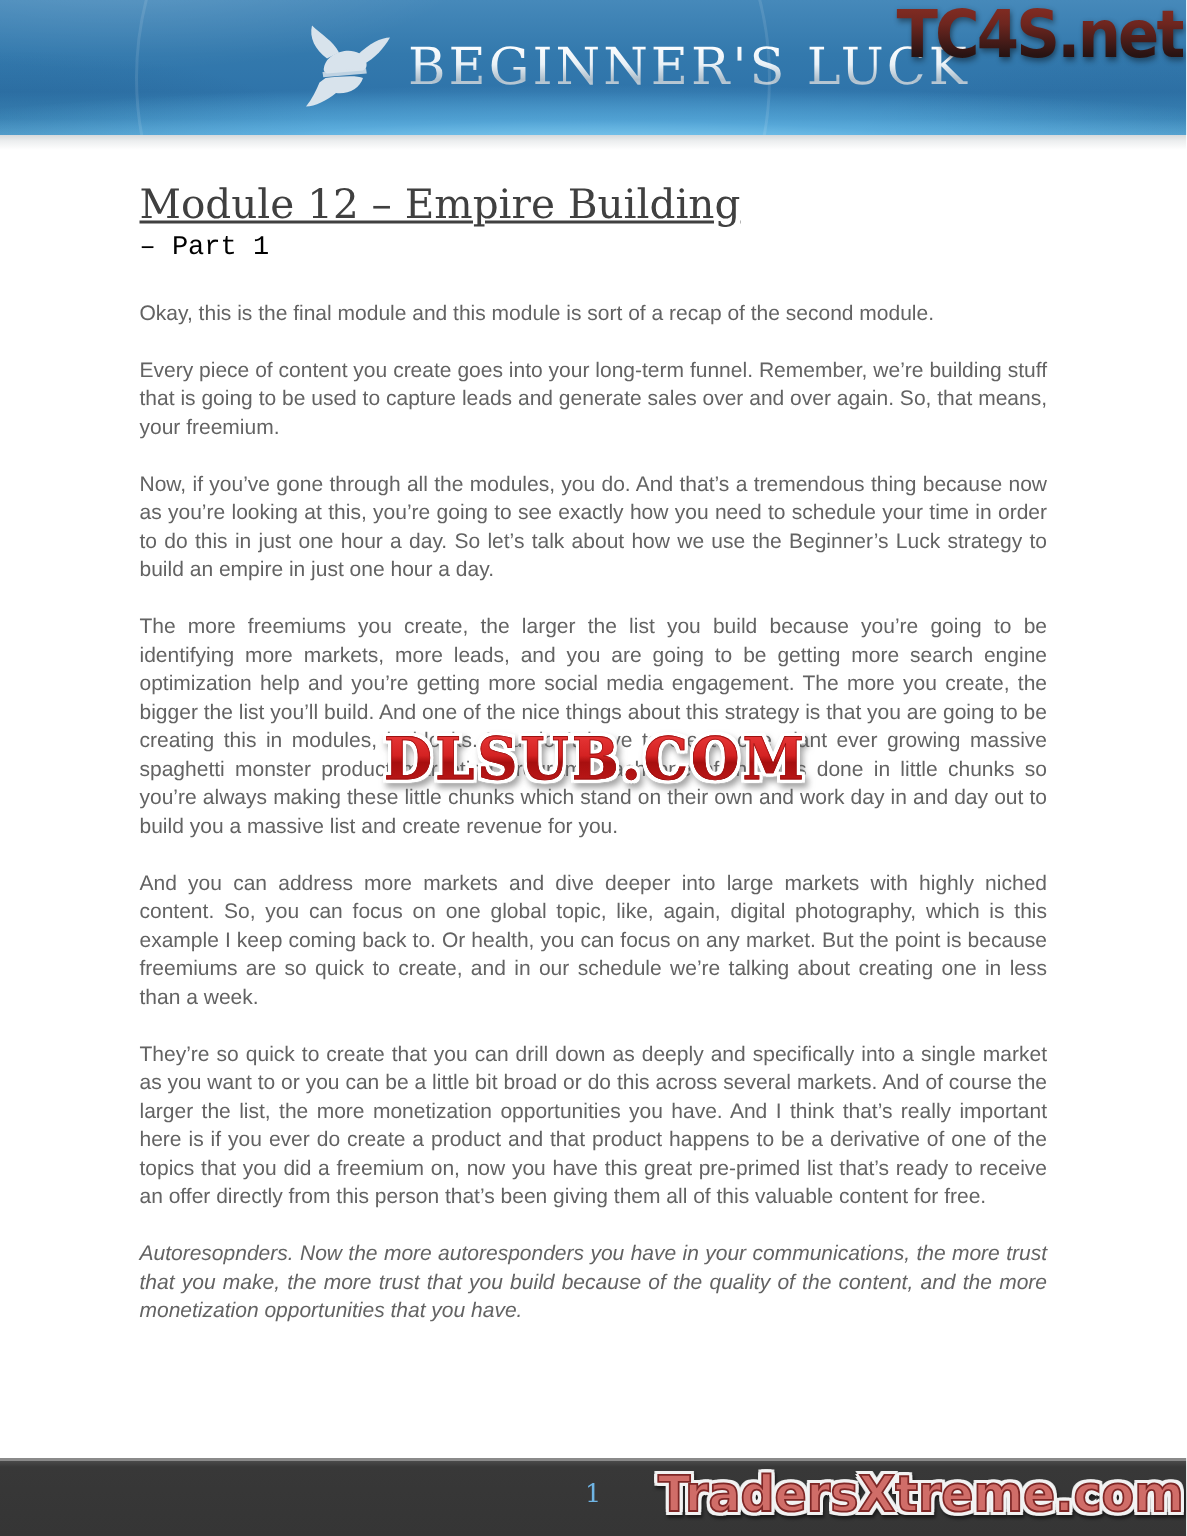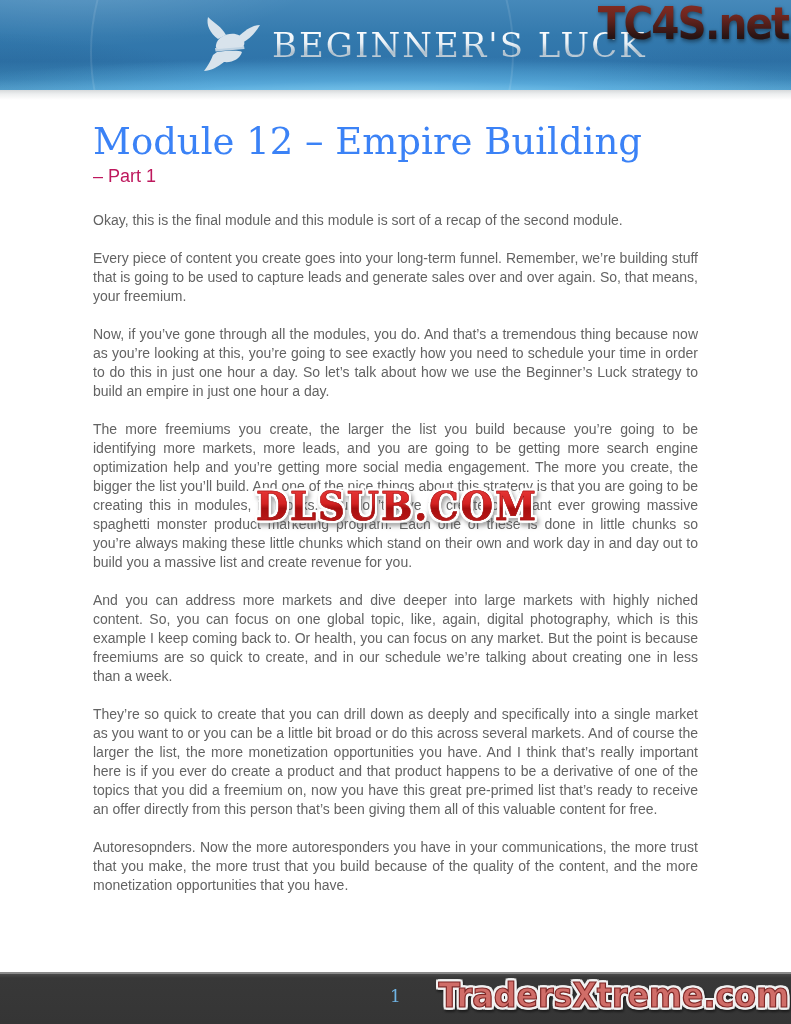--- a/index.html
+++ b/index.html
@@ -80,40 +80,41 @@
   .article {
     position: absolute;
     left: 93px; top: 100px;
     width: 605px;
     color: #636363;
   }
   .article h1 {
     margin-top: 22px;
     font-family: "DejaVu Serif", "Liberation Serif", serif;
     font-weight: normal;
-    font-size: 37px;
+    font-size: 27px;
     line-height: 1.1;
-    color: #3b82f6;
+    color: #404040;
+    text-decoration: underline;
   }
   .article h2 {
     margin-top: 3px;
-    font-family: Liberation Sans, sans-serif;
+    font-family: Liberation Mono, monospace;
     font-weight: normal;
     font-size: 18px;
-    color: #be185d;
+    color: #000000;
   }
   .article .body-text { margin-top: 24px; }
   .article p {
     font-size: 14px;
     line-height: 19px;
     text-align: justify;
     color: #636363;
     margin-bottom: 19px;
   }
-  .article p:last-child { margin-bottom: 0; }
+  .article p:last-child { margin-bottom: 0; font-style: italic; }
 
   
   .wm-dlsub {
     position: absolute;
     left: 256px; top: 484px;
     font-family: "DejaVu Serif", "Liberation Serif", serif;
     font-weight: bold;
     font-size: 37px;
     letter-spacing: 2px;
     transform: scaleY(1.05);

